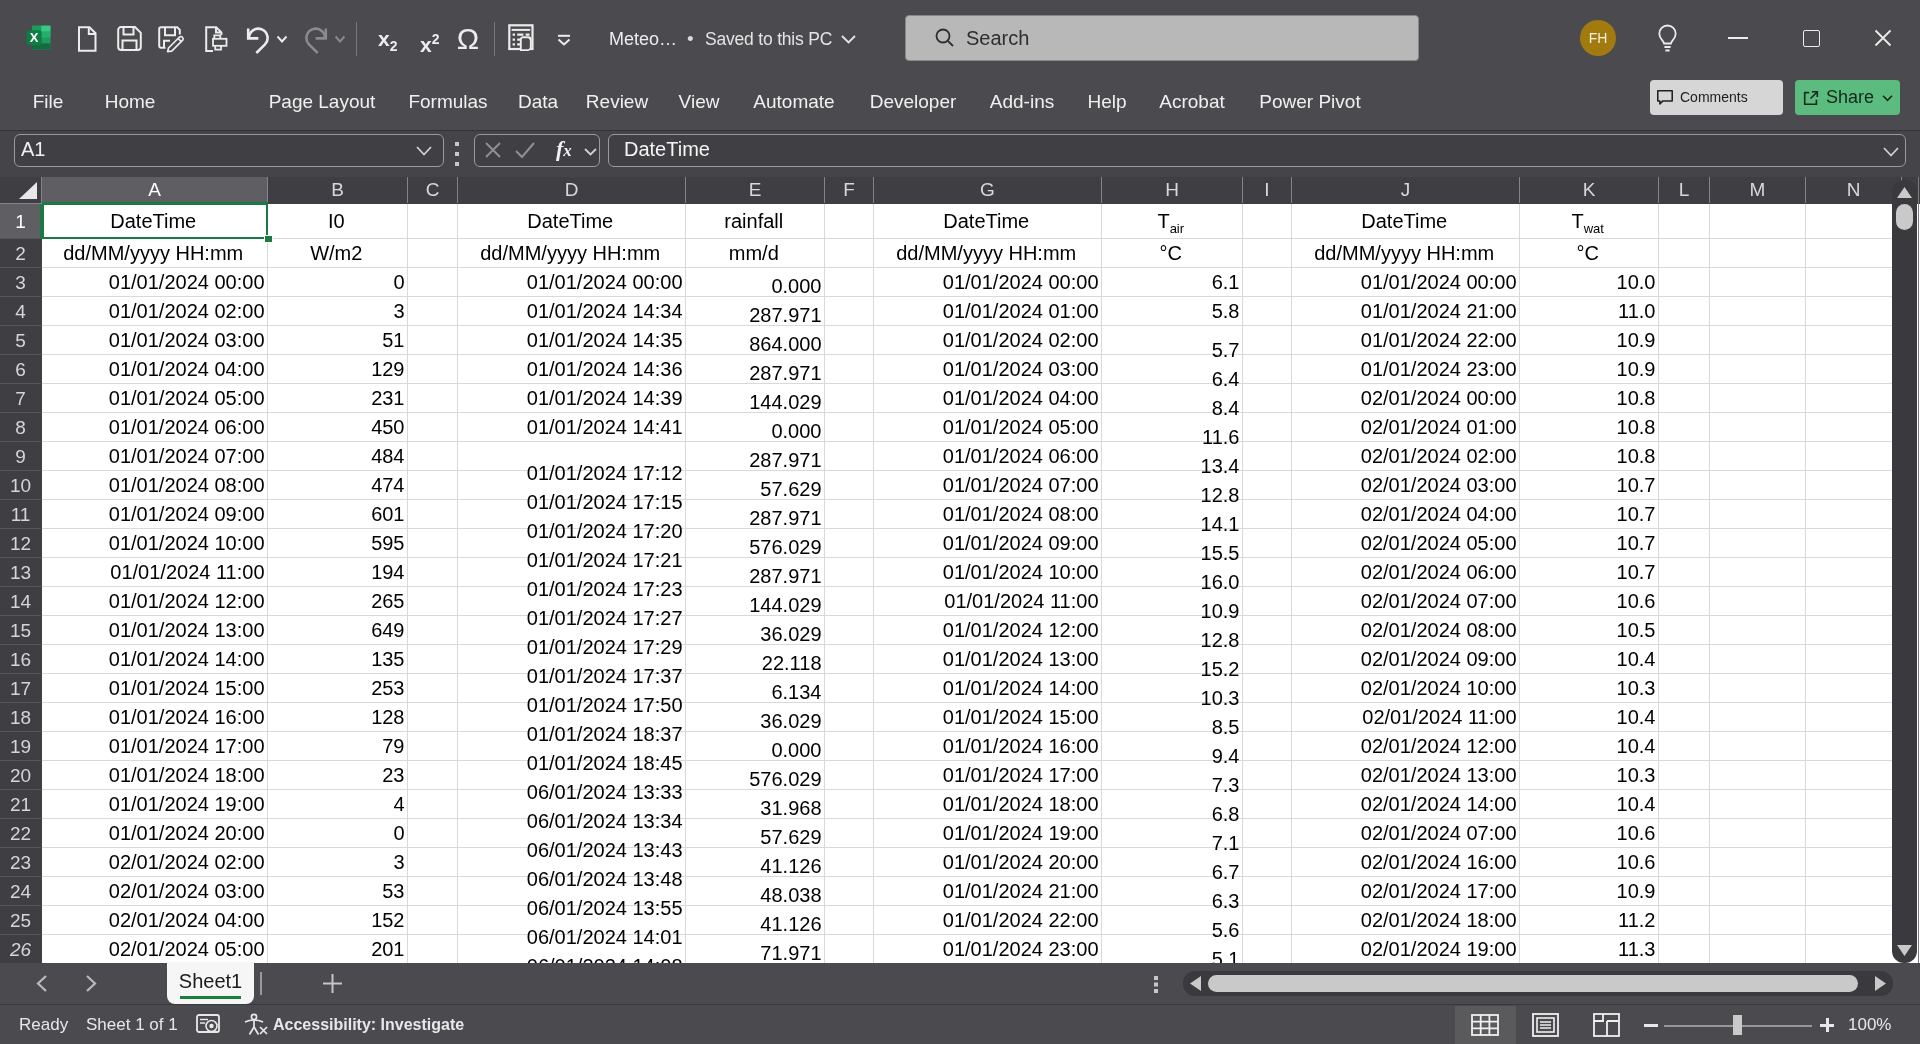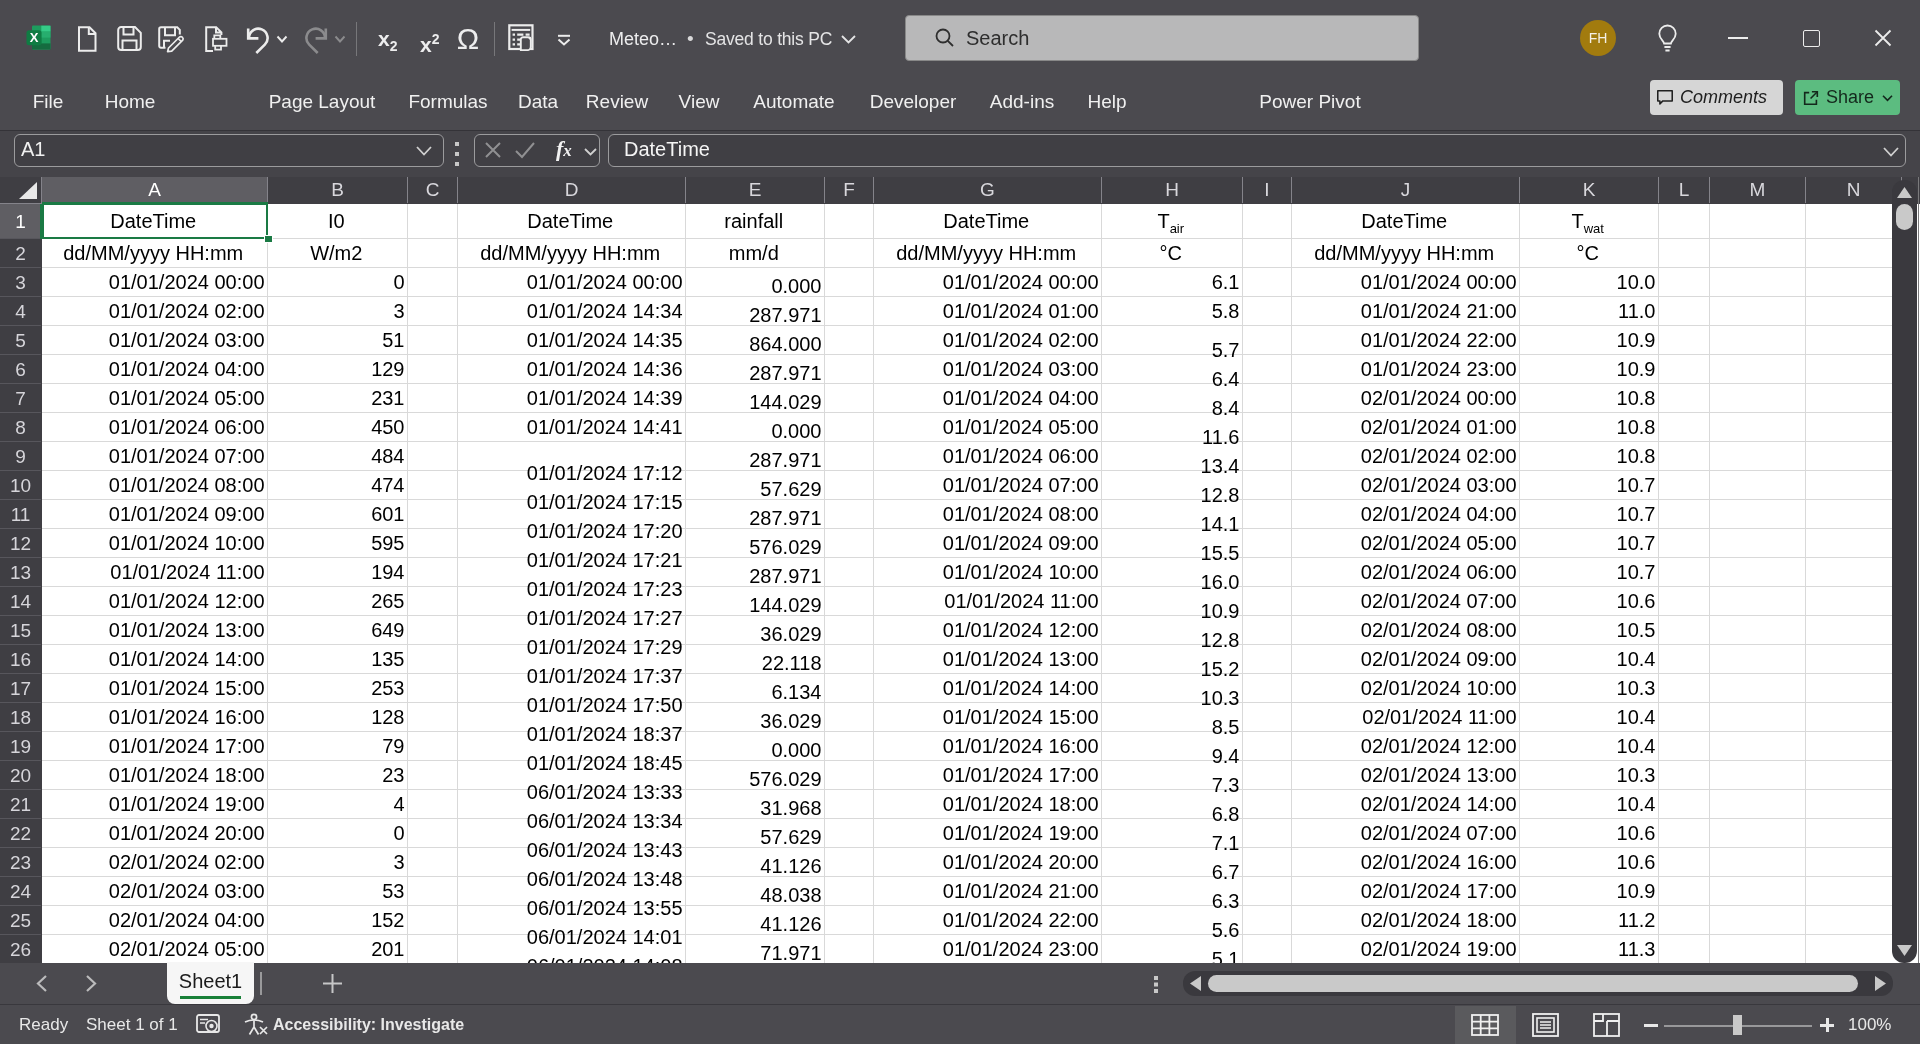--- a/index.html
+++ b/index.html
@@ -143,26 +143,27 @@
 <div class="mtab" style="left:0px;width:200px;margin-left:-100px;transform:translateX(130px)">Home</div>
 <div class="mtab" style="left:0px;width:200px;margin-left:-100px;transform:translateX(322px)">Page Layout</div>
 <div class="mtab" style="left:0px;width:200px;margin-left:-100px;transform:translateX(448px)">Formulas</div>
 <div class="mtab" style="left:0px;width:200px;margin-left:-100px;transform:translateX(538px)">Data</div>
 <div class="mtab" style="left:0px;width:200px;margin-left:-100px;transform:translateX(617px)">Review</div>
 <div class="mtab" style="left:0px;width:200px;margin-left:-100px;transform:translateX(794px)">Automate</div>
 <div class="mtab" style="left:0px;width:200px;margin-left:-100px;transform:translateX(699px)">View</div>
 <div class="mtab" style="left:0px;width:200px;margin-left:-100px;transform:translateX(913px)">Developer</div>
 <div class="mtab" style="left:0px;width:200px;margin-left:-100px;transform:translateX(1022px)">Add-ins</div>
 <div class="mtab" style="left:0px;width:200px;margin-left:-100px;transform:translateX(1107px)">Help</div>
+<div class="mtab" style="left:0px;width:200px;margin-left:-100px;transform:translateX(1192px)">Acrobat</div>
 <div class="mtab" style="left:0px;width:200px;margin-left:-100px;transform:translateX(1310px)">Power Pivot</div>
 <div id="commentsbtn">
         <svg style="position:absolute;left:6px;top:9px" width="18" height="17" viewBox="0 0 21 20">
 <path d="M2 2 H19 V14 H8 L4.5 17.5 V14 H2 Z" fill="none" stroke="#202020" stroke-width="1.8" stroke-linejoin="round"></path>
 </svg>
-        <span style="position:absolute;left:30px;line-height:35px;font-size:18px;font-style:italic;">Comments</span>
+        <span style="position:absolute;left:30px;line-height:35px;font-size:14px;">Comments</span>
       </div>
 <div id="sharebtn">
         <svg style="position:absolute;left:7px;top:9px" width="18" height="18" viewBox="0 0 20 20">
 <path d="M8 4 H3 V17 H16 V12" fill="none" stroke="#14281c" stroke-width="1.8"></path>
 <path d="M11 3 H17 V9" fill="none" stroke="#14281c" stroke-width="1.8"></path>
 <path d="M17 3 L9.5 10.5" stroke="#14281c" stroke-width="1.8"></path>
 </svg>
         <span style="position:absolute;left:31px;line-height:35px;font-size:18px;">Share</span>
 <svg style="position:absolute;left:86px;top:14px" width="13" height="9" viewBox="0 0 14 10">
 <path d="M2 2 L7 7 L12 2" fill="none" stroke="#14281c" stroke-width="1.8"></path>
@@ -239,21 +240,21 @@
 <div class="rhdr" style="top:441.00px;height:29.00px;line-height:29.00px;">16</div>
 <div class="rhdr" style="top:470.00px;height:29.00px;line-height:29.00px;">17</div>
 <div class="rhdr" style="top:499.00px;height:29.00px;line-height:29.00px;">18</div>
 <div class="rhdr" style="top:528.00px;height:29.00px;line-height:29.00px;">19</div>
 <div class="rhdr" style="top:557.00px;height:29.00px;line-height:29.00px;">20</div>
 <div class="rhdr" style="top:586.00px;height:29.00px;line-height:29.00px;">21</div>
 <div class="rhdr" style="top:615.00px;height:29.00px;line-height:29.00px;">22</div>
 <div class="rhdr" style="top:644.00px;height:29.00px;line-height:29.00px;">23</div>
 <div class="rhdr" style="top:673.00px;height:29.00px;line-height:29.00px;">24</div>
 <div class="rhdr" style="top:702.00px;height:29.00px;line-height:29.00px;">25</div>
-<div class="rhdr" style="top:731.00px;height:29.00px;line-height:29.00px;">26</div>
+<div class="rhdr" style="top:731.00px;height:29.00px;line-height:29.00px;font-style:italic;">26</div>
 </div>
 <div class="abs" style="left:40px;top:26.5px;width:2px;height:35.0px;background:#1a7a44;"></div>
 <div id="cells">
 <div class="vline" style="left:225px"></div>
 <div class="vline" style="left:365px"></div>
 <div class="vline" style="left:415px"></div>
 <div class="vline" style="left:643px"></div>
 <div class="vline" style="left:782px"></div>
 <div class="vline" style="left:831px"></div>
 <div class="vline" style="left:1059px"></div>

